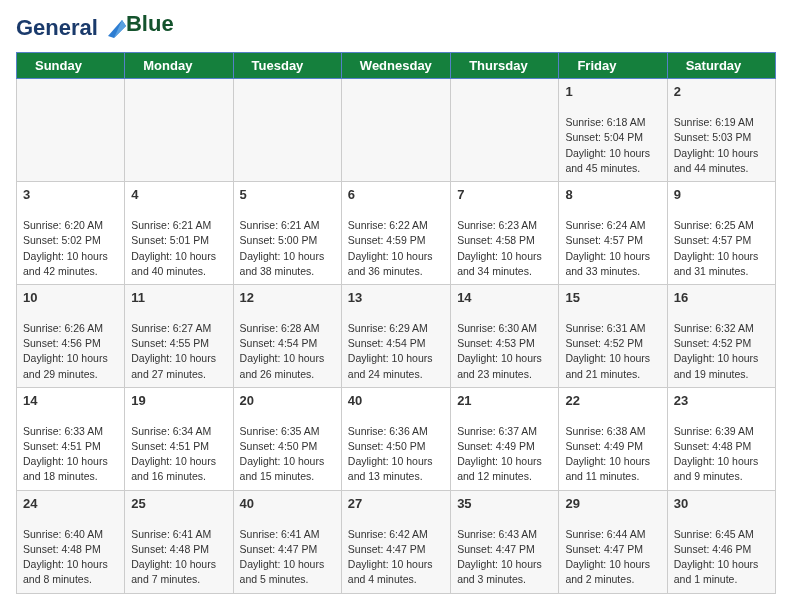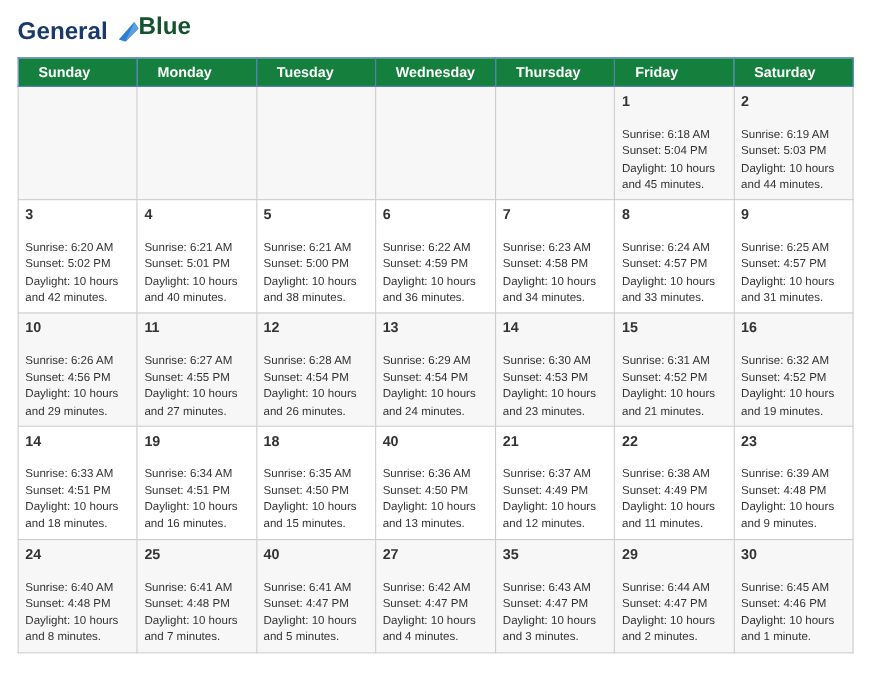--- a/index.html
+++ b/index.html
@@ -191,21 +191,21 @@
       <tr>
         <td>
           <span class="day-num">14</span>
           <div class="day-detail">Sunrise: 6:33 AM<br>Sunset: 4:51 PM<br>Daylight: 10 hours<br>and 18 minutes.</div>
         </td>
         <td>
           <span class="day-num">19</span>
           <div class="day-detail">Sunrise: 6:34 AM<br>Sunset: 4:51 PM<br>Daylight: 10 hours<br>and 16 minutes.</div>
         </td>
         <td>
-          <span class="day-num">18</span>
+          <span class="day-num">20</span>
           <div class="day-detail">Sunrise: 6:35 AM<br>Sunset: 4:50 PM<br>Daylight: 10 hours<br>and 15 minutes.</div>
         </td>
         <td>
           <span class="day-num">40</span>
           <div class="day-detail">Sunrise: 6:36 AM<br>Sunset: 4:50 PM<br>Daylight: 10 hours<br>and 13 minutes.</div>
         </td>
         <td>
           <span class="day-num">21</span>
           <div class="day-detail">Sunrise: 6:37 AM<br>Sunset: 4:49 PM<br>Daylight: 10 hours<br>and 12 minutes.</div>
         </td>

